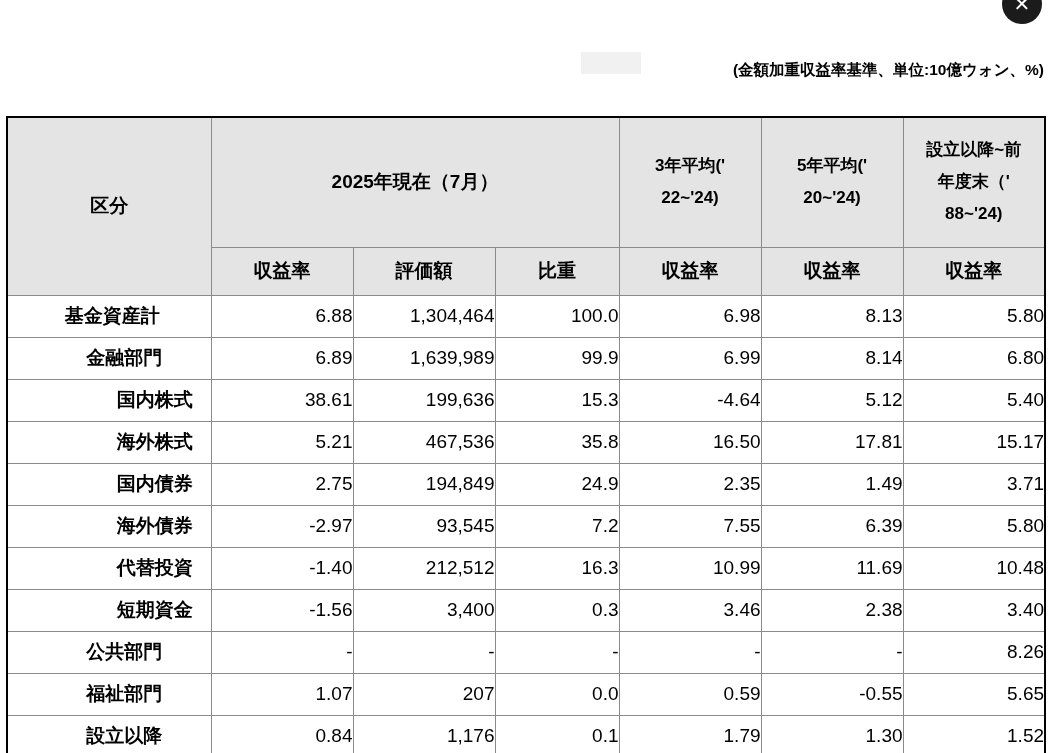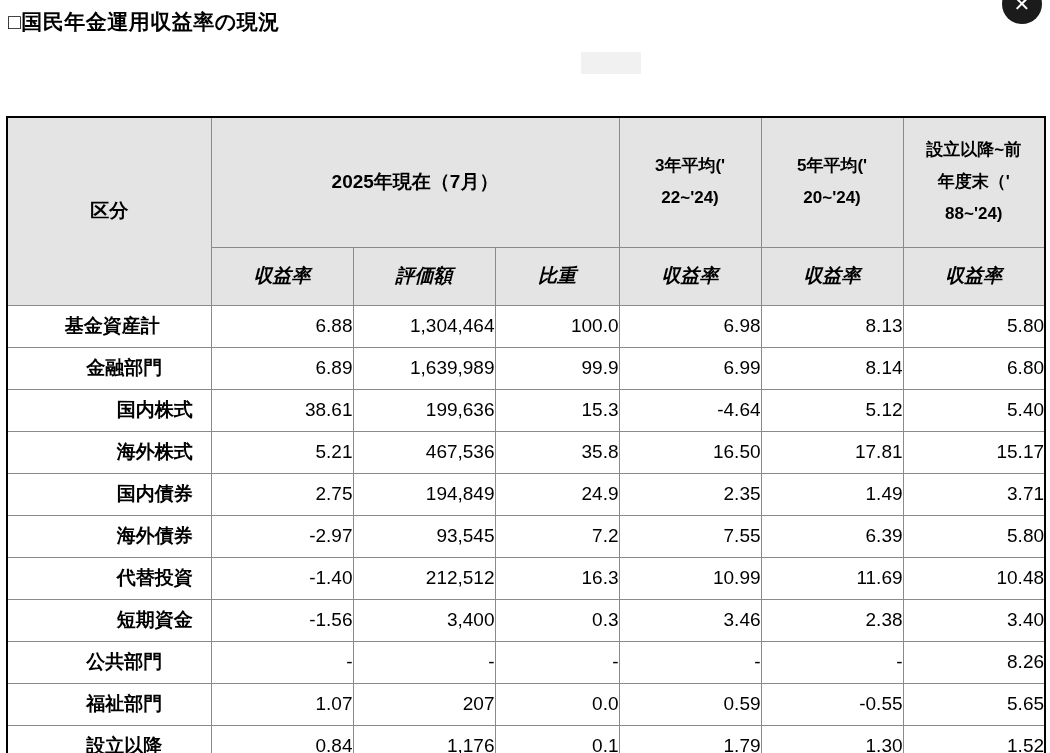--- a/index.html
+++ b/index.html
@@ -85,23 +85,22 @@
   th.head {
     background: #e4e4e4;
     font-weight: bold;
     text-align: center;
     vertical-align: middle;
   }
   th.head.tall {
     height: 130px;
   }
   th.head.sub {
-    height: 58px;
+    height: 48px;
     font-size: 19px;
-    font-style: italic;
   }
   th.head .two-line {
     line-height: 1.9;
     font-size: 17px;
   }
   th.division {
     font-size: 21px;
   }
   th.period {
     font-size: 20px;
@@ -139,24 +138,24 @@
   col.c5 { width: 142px; }
   col.c6 { width: 142px; }
 </style>
 </head>
 <body>
 
 <div class="page">
 
   <div class="close-badge">✕</div>
 
-  <div class="doc-title">□国民年金運用収益率の現況</div>
 
   <div class="ghost-box"></div>
 
+  <div class="unit-note">(金額加重収益率基準、単位:10億ウォン、%)</div>
 
   <table class="report">
     <colgroup>
       <col class="c0">
         <col class="c1">
         <col class="c2">
         <col class="c3">
         <col class="c4">
         <col class="c5">
         <col class="c6">

